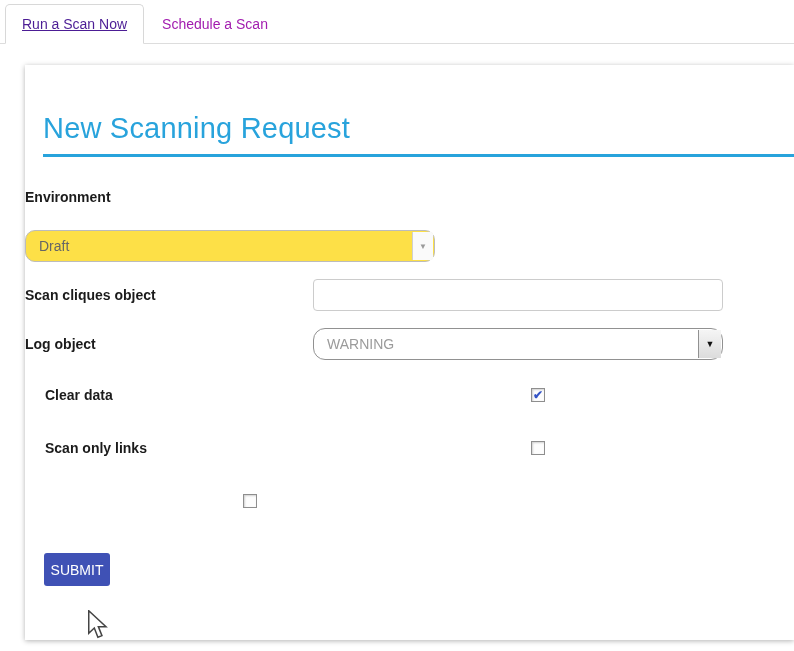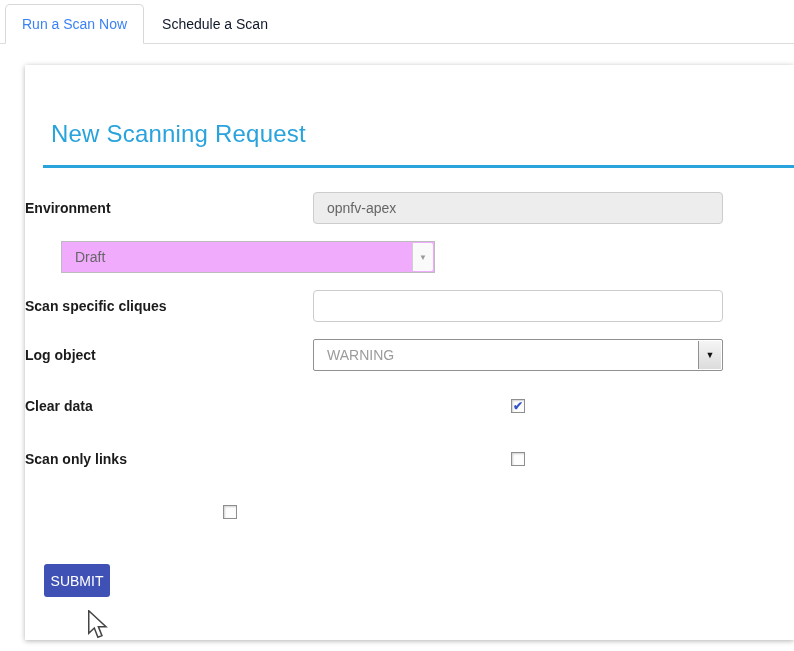--- a/index.html
+++ b/index.html
@@ -24,63 +24,64 @@
   .tab {
     display: flex;
     align-items: center;
     font-size: 14px;
     padding: 0 16px;
     cursor: pointer;
     white-space: nowrap;
   }
   .tab.active {
     background: #fff;
-    color: #3b82f6;
+    color: #4c1d95;
     border: 1px solid #d8d8d8;
     border-bottom: 1px solid #ffffff;
     border-radius: 5px 5px 0 0;
     margin-bottom: -1px;
+    text-decoration: underline;
   }
   .tab.link {
-    color: #0f172a;
+    color: #a21caf;
     margin-left: 2px;
   }
 
   
   .panel {
     position: relative;
     margin: 21px 0 0 25px;
     width: 769px;
     height: 575px;
     background: #fff;
     box-shadow: 0 1px 5px rgba(0,0,0,0.30);
     padding-top: 47px;
   }
   .title-wrap {
     margin-left: 18px;
     border-bottom: 3px solid #28a3dc;
     padding-bottom: 9px;
   }
   .title-wrap h1 {
-    margin: 8px;
-    font-size: 24px;
+    margin: 0;
+    font-size: 29px;
     font-weight: normal;
     color: #28a3dc;
     letter-spacing: 0.2px;
   }
 
   
   .form { margin-top: 24px; }
   .row {
     display: flex;
     align-items: center;
     height: 32px;
     margin-bottom: 17px;
   }
-  .row.cb-row { height: 36px; }
+  .row.cb-row { height: 36px; padding-left: 20px; }
   .row .lbl {
     width: 288px;
     padding-right: 29px;
     font-weight: bold;
     font-size: 14px;
     color: #1b1b1b;
   }
   .control { width: 410px; position: relative; }
   .control.center { display: flex; justify-content: center; }
 
@@ -98,35 +99,34 @@
   }
   input.txt.disabled { background: #ededed; }
 
   .select {
     height: 32px;
     display: flex;
     align-items: center;
     padding: 0 13px;
     font-size: 14px;
     position: relative;
-    border-radius: 2px;
+    border-radius: 12px;
   }
   .select .arrow-btn {
     position: absolute;
     top: 1px; right: 1px; bottom: 1px;
     display: flex;
     align-items: center;
     justify-content: center;
   }
   .select.status-sel {
-    background: #f0abfc;
+    background: #fde047;
     border: 1px solid #bcbcbc;
     color: #666666;
-    border-radius: 0;
-    margin-left: 36px;
+    border-radius: 10px;
   }
   .select.status-sel .arrow-btn {
     width: 21px;
     background: #fafafa;
     border-left: 1px solid #cfcfcf;
     color: #9a9a9a;
     font-size: 8px;
     border-radius: 0 2px 2px 0;
   }
   .select.log-sel {
@@ -197,36 +197,33 @@
 
 <div class="panel">
   <div class="title-wrap">
     <h1>New Scanning Request</h1>
   </div>
 
   <div class="form">
 
     <div class="row">
       <div class="lbl">Environment</div>
-      <div class="control">
-        <input class="txt disabled" type="text" disabled="" value="opnfv-apex" style="">
-      </div>
     </div>
 
     <div class="row">
       <div class="control">
         <div class="select status-sel">
           <span>Draft</span>
           <span class="arrow-btn">▼</span>
         </div>
       </div>
     </div>
 
     <div class="row">
-      <div class="lbl">Scan specific cliques</div>
+      <div class="lbl">Scan cliques object</div>
       <div class="control">
         <input class="txt" type="text" value="" style="">
       </div>
     </div>
 
     <div class="row">
       <div class="lbl">Log object</div>
       <div class="control">
         <div class="select log-sel">
           <span>WARNING</span>

